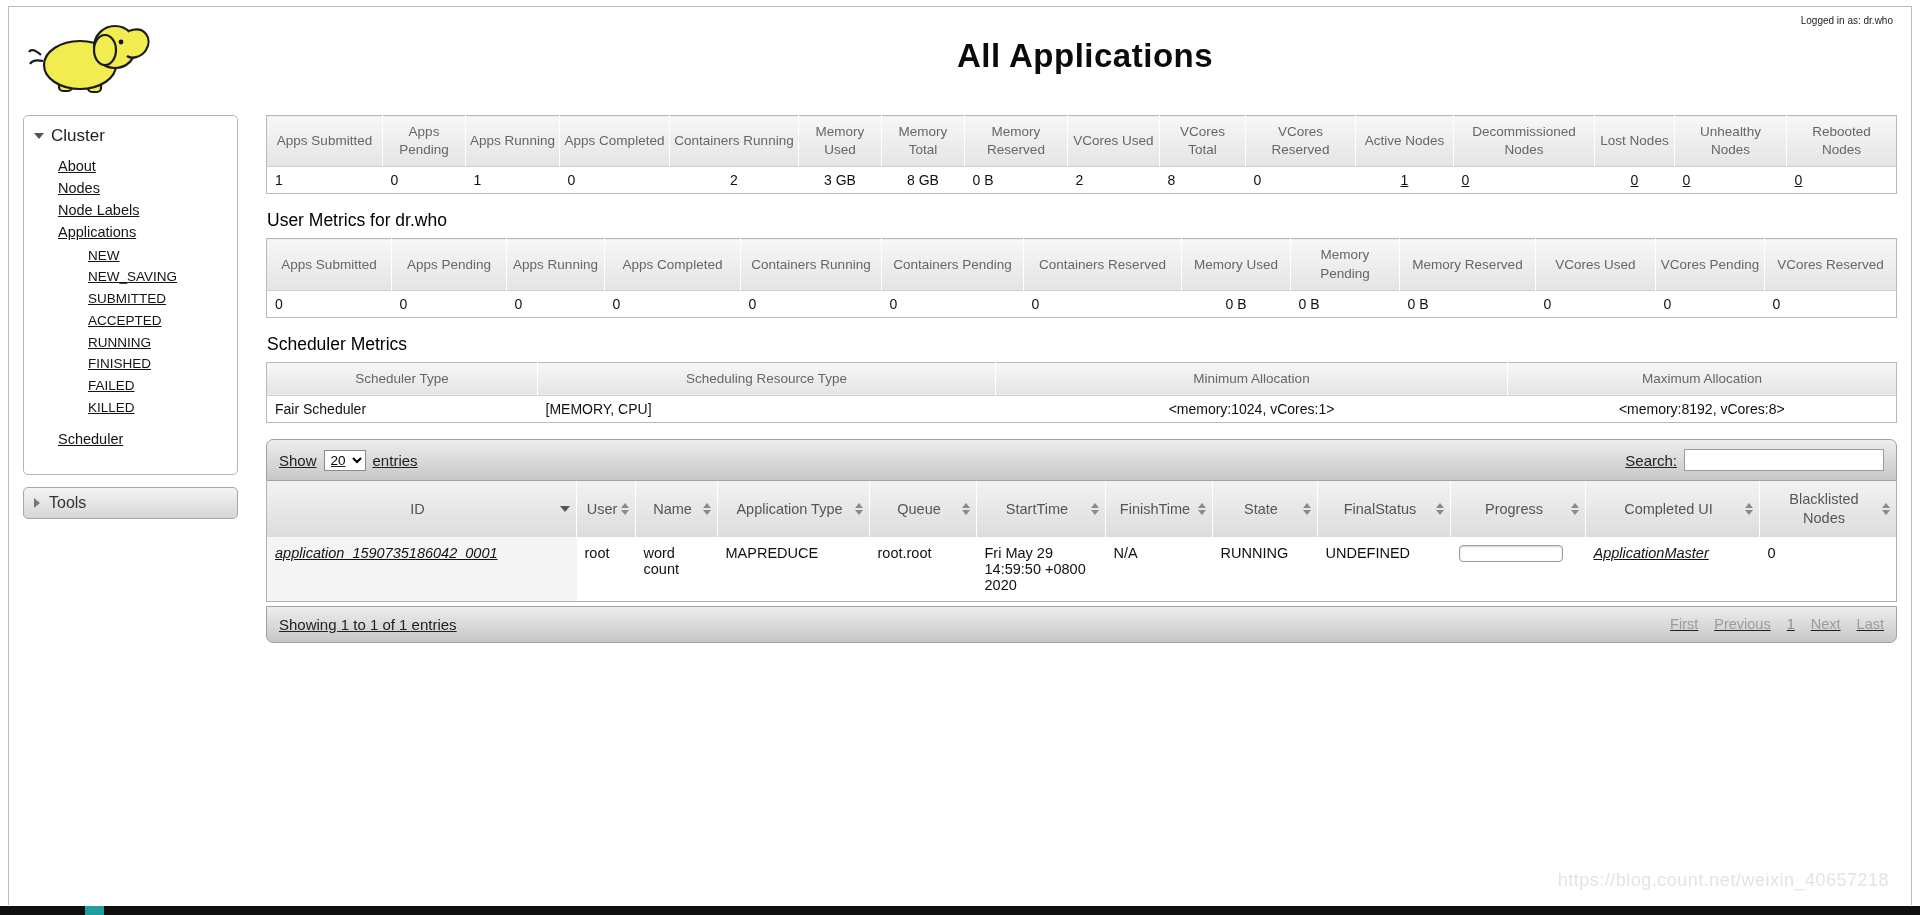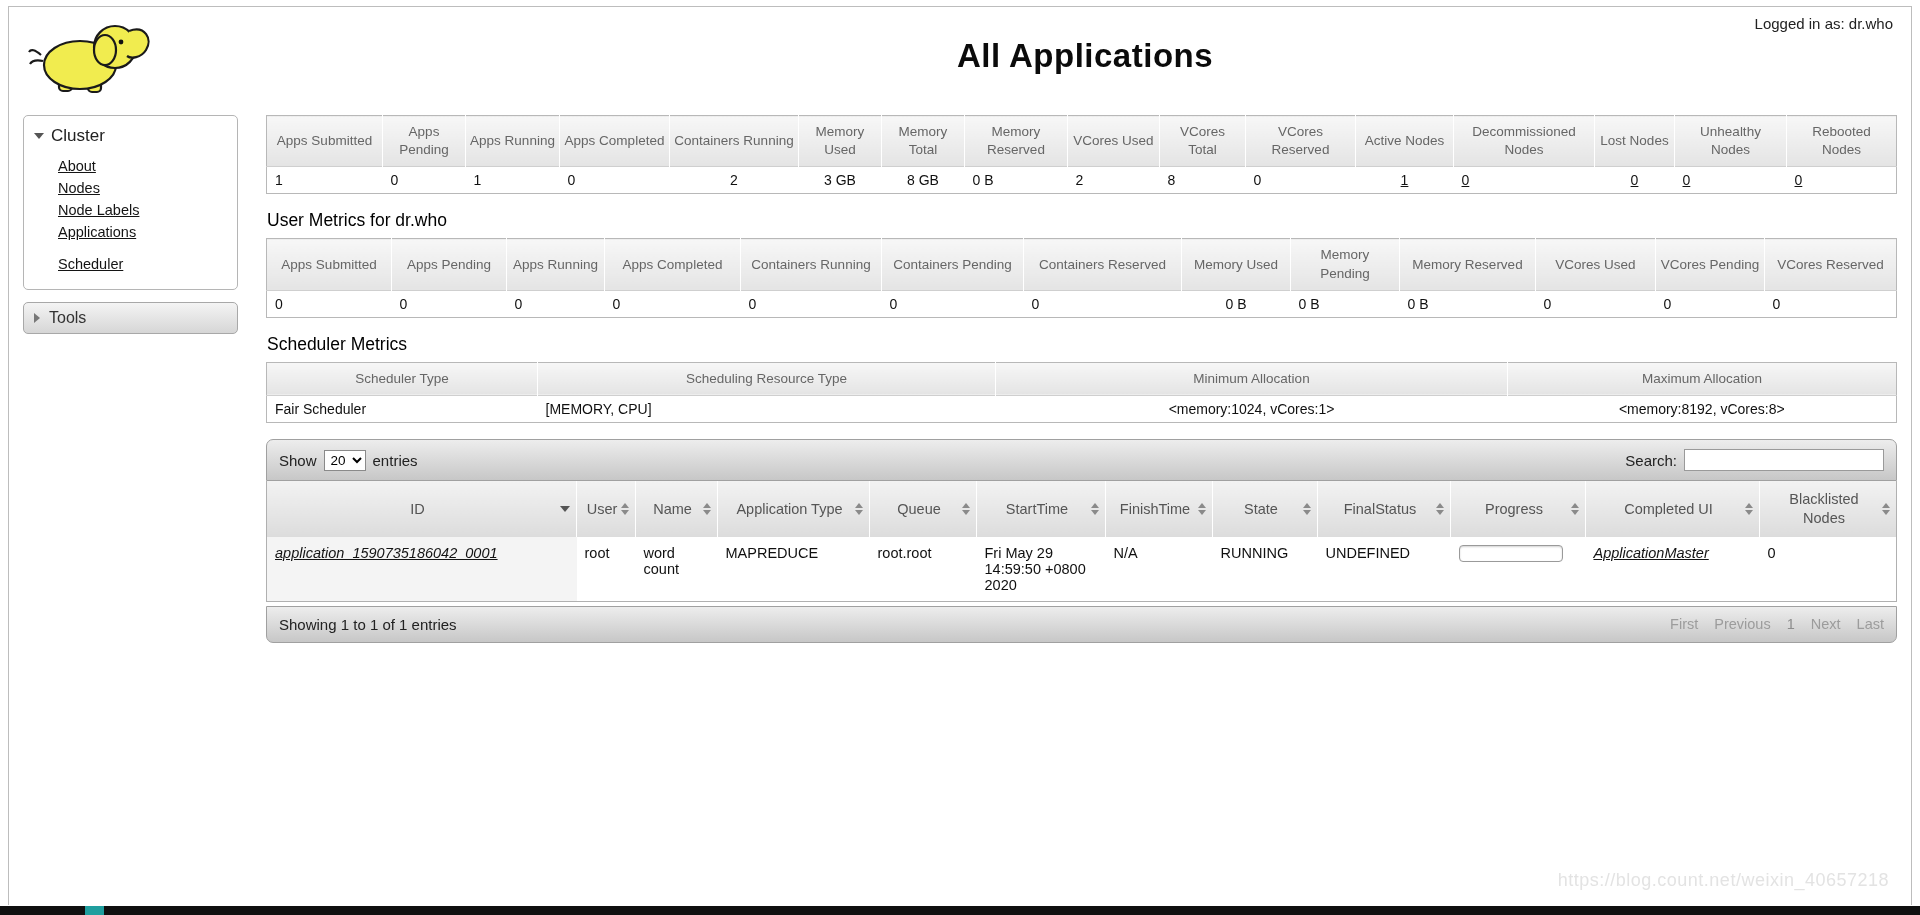--- a/index.html
+++ b/index.html
@@ -2,30 +2,30 @@
 <html><head>
 <meta charset="utf-8">
 <style>
   * { box-sizing: border-box; margin: 0; padding: 0; }
   html,body { width:1920px; height:915px; background:#fff; overflow:hidden;
     font-family:"Liberation Sans","DejaVu Sans",sans-serif; color:#111; }
 
   .wrapper { position:relative; margin:6px 8px 0; height:899px;
     border:1px solid #bdbdbd; border-bottom:none; background:#fff; padding:4px 14px 0; }
 
-  .top-note { position:absolute; top:8px; right:18px; font-size:15px; color:#222; }
+  .top-note { position:absolute; top:8px; right:18px; font-size:10px; color:#222; }
 
   .page-header { position:relative; height:96px; }
   .logo { position:absolute; left:2px; top:4px; }
   .page-title { margin-left:250px; text-align:center; padding-top:26px;
     font-size:33px; font-weight:bold; color:#0b0b0b; letter-spacing:0.5px; }
 
   .main-row { display:flex; margin-top:8px; }
   .sidebar { width:215px; flex:0 0 215px; margin-right:28px; }
-  .side-box { border:1px solid #b5b5b5; border-radius:5px; background:#fff; padding:8px 8px 16px; }
+  .side-box { border:1px solid #b5b5b5; border-radius:5px; background:#fff; padding:8px 8px 26px; }
   .side-title { font-size:17px; color:#222; display:flex; align-items:center; gap:7px; padding:2px 2px 8px; }
   .tri-down { width:0; height:0; border-left:5px solid transparent; border-right:5px solid transparent; border-top:6px solid #555; }
   .tri-right { width:0; height:0; border-top:5px solid transparent; border-bottom:5px solid transparent; border-left:6px solid #777; }
   .side-links { list-style:none; padding-left:26px; }
   .side-links li { margin:1px 0; line-height:1.32; }
   .side-links a, .nav-link { color:#141414; text-decoration:underline; font-size:14.5px; cursor:pointer; }
   .state-links { list-style:none; padding-left:30px; margin-top:2px; }
   .state-links li { margin:1px 0; line-height:1.3; }
   .state-links a { color:#141414; text-decoration:underline; font-size:13.5px; cursor:pointer; }
   .sched-item { margin-top:12px; padding-left:26px; }
@@ -41,21 +41,21 @@
   table.mtable thead th { background:linear-gradient(#f7f7f7,#e4e4e4); color:#666;
     font-weight:normal; font-size:13.5px; text-align:center; padding:7px 4px;
     border-left:1px solid #fff; vertical-align:middle; line-height:1.35; }
   table.mtable thead th:first-child { border-left:none; }
   table.mtable tbody td { background:#fff; font-size:14px; color:#101010;
     padding:5px 8px; border-top:1px solid #cfcfcf; white-space:nowrap; }
   table.mtable tbody td.ctr { text-align:center; }
   table.mtable a { color:#141414; text-decoration:underline; cursor:pointer; }
 
   .dt-bar { background:linear-gradient(#ededed,#c7c7c7); border:1px solid #a0a0a0;
-    padding:9px 12px; font-size:15px; color:#222; display:flex; align-items:center; }
+    padding:9px 12px; font-size:15px; color:#222; display:flex; align-items:center;text-decoration:underline; }
   .dt-bar.top { border-radius:7px 7px 0 0; justify-content:space-between; margin-top:4px; }
   .dt-bar.bottom { border-radius:0 0 7px 7px; justify-content:space-between; margin-top:4px; }
   .show-group { display:flex; align-items:center; gap:7px; }
   .show-group select { font-size:13.5px; padding:1px 2px; background:#fff; border:1px solid #8a8a8a; }
   .search-group { display:flex; align-items:center; gap:7px; }
   .search-group input { width:200px; height:22px; border:1px solid #9a9a9a; background:#fff; padding:2px 4px; font-size:13px; }
 
   table.atable { border-collapse:collapse; width:100%; table-layout:fixed; border:1px solid #b0b0b0; border-top:none; }
   table.atable thead th { position:relative; background:linear-gradient(#f2f2f2,#dcdcdc); color:#555;
     font-weight:normal; font-size:14.5px; text-align:center; padding:9px 16px 9px 8px;
@@ -117,20 +117,30 @@
       <div class="side-box">
         <div class="side-title">
           <span class="tri-down"></span>
           <span>Cluster</span>
         </div>
         <ul class="side-links">
           <li><a>About</a></li>
           <li><a>Nodes</a></li>
           <li><a>Node Labels</a></li>
           <li><a>Applications</a>
+            <ul class="state-links">
+              <li><a>NEW</a></li>
+              <li><a>NEW_SAVING</a></li>
+              <li><a>SUBMITTED</a></li>
+              <li><a>ACCEPTED</a></li>
+              <li><a>RUNNING</a></li>
+              <li><a>FINISHED</a></li>
+              <li><a>FAILED</a></li>
+              <li><a>KILLED</a></li>
+            </ul>
           </li>
         </ul>
         <div class="sched-item">
           <a class="nav-link">Scheduler</a>
         </div>
       </div>
       <div class="tools-bar">
         <span class="tri-right"></span>
         <span>Tools</span>
       </div>

